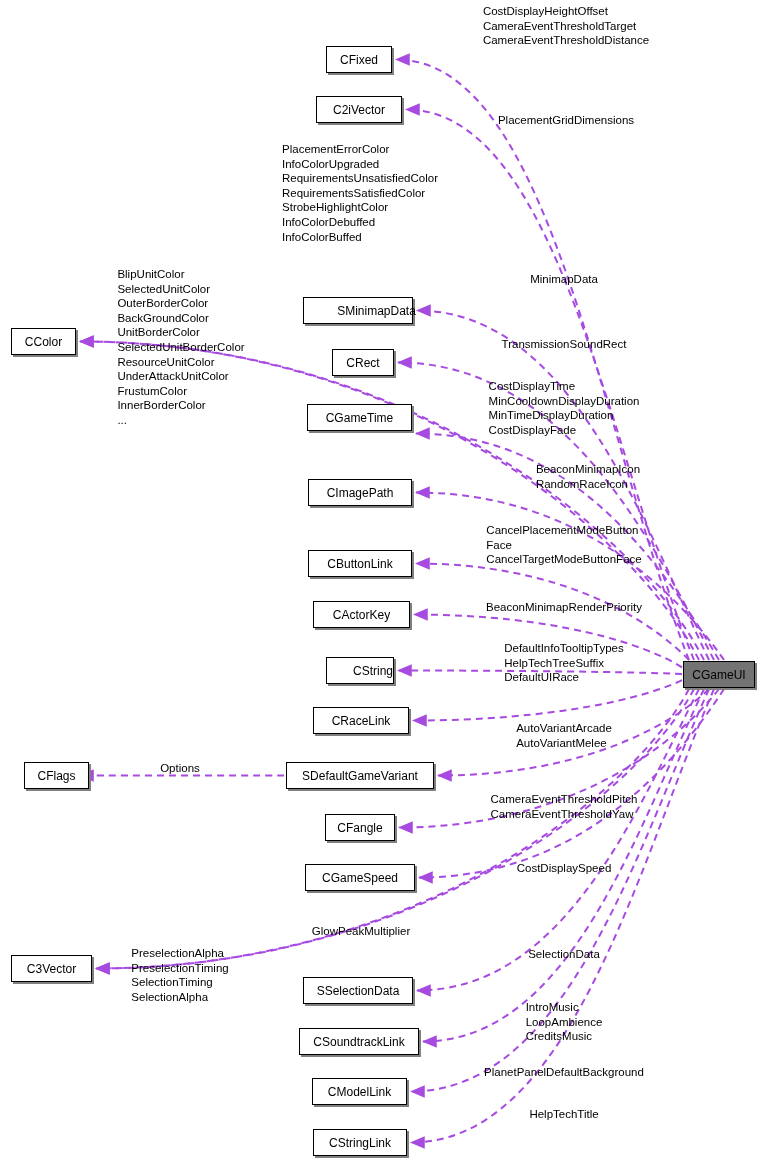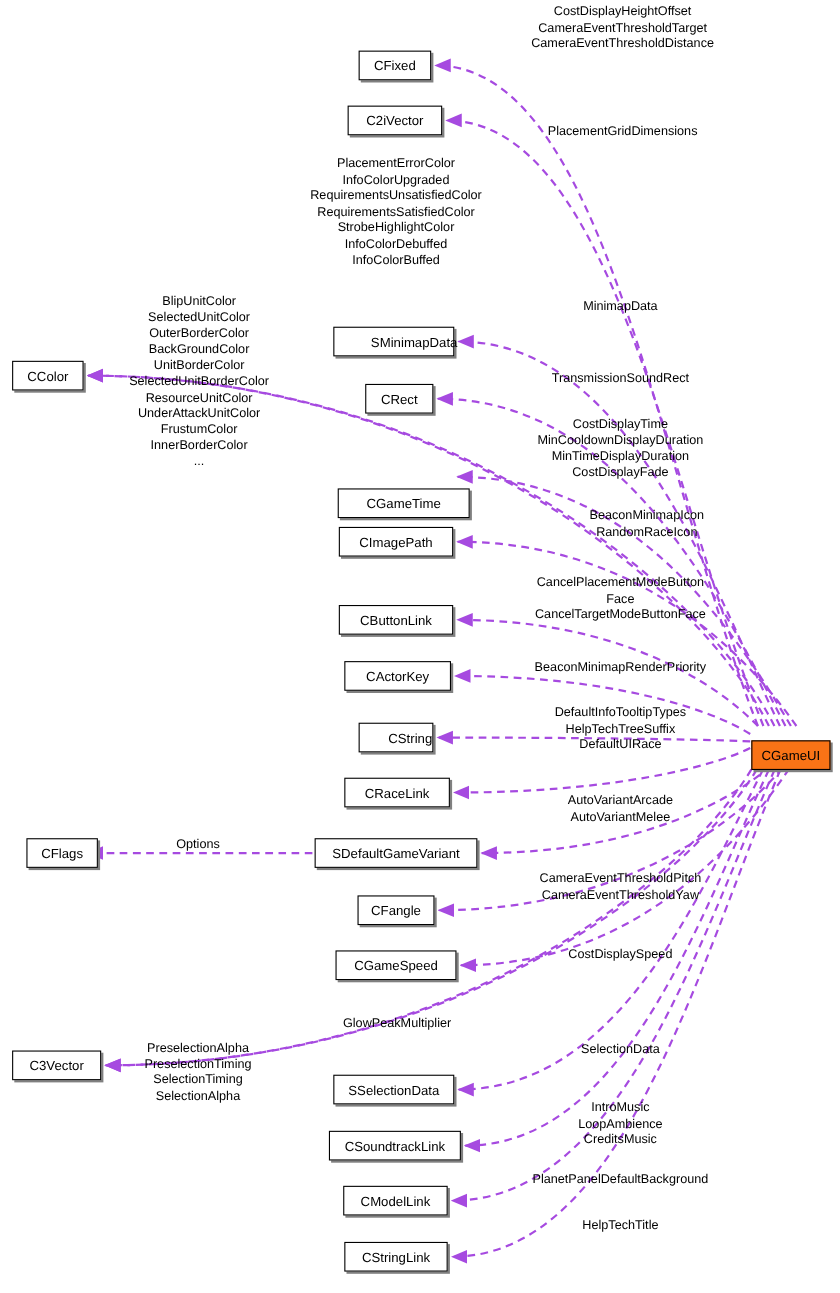--- a/index.html
+++ b/index.html
@@ -36,30 +36,28 @@
     line-height: 1;
     color: #000000;
     display: flex;
     align-items: center;
     justify-content: center;
     white-space: nowrap;
     height: 27px;
     z-index: 5;
   }
   .node.highlight {
-    background: #f97316;
-    margin-top: 12px;
+    background: #737373;
   }
   .edge-label {
     position: absolute;
     font-size: 11.5px;
     line-height: 14.6px;
     color: #000000;
     white-space: pre;
-    text-align: center;
     z-index: 4;
   }
   .edge-label.center { transform: translateX(-50%); }
 </style>
 </head>
 <body>
 
 <div id="diagram">
 
   <svg id="edges" viewBox="0 0 764 1175" width="764" height="1175">
@@ -103,21 +101,21 @@
       </div>
       <div class="node" style="left: 11px; top: 328px; width: 65px;">
         <span>CColor</span>
       </div>
       <div class="node" style="left: 303px; top: 297px; width: 110px; padding-left: 37px;">
         <span>SMinimapData</span>
       </div>
       <div class="node" style="left: 332px; top: 349px; width: 62px;">
         <span>CRect</span>
       </div>
-      <div class="node" style="left: 307px; top: 444px; width: 120px;">
+      <div class="node" style="left: 307px; top: 404px; width: 105px;">
         <span>CGameTime</span>
       </div>
       <div class="node" style="left: 308px; top: 479px; width: 104px;">
         <span>CImagePath</span>
       </div>
       <div class="node" style="left: 308px; top: 550px; width: 104px;">
         <span>CButtonLink</span>
       </div>
       <div class="node" style="left: 313px; top: 601px; width: 97px;">
         <span>CActorKey</span>

